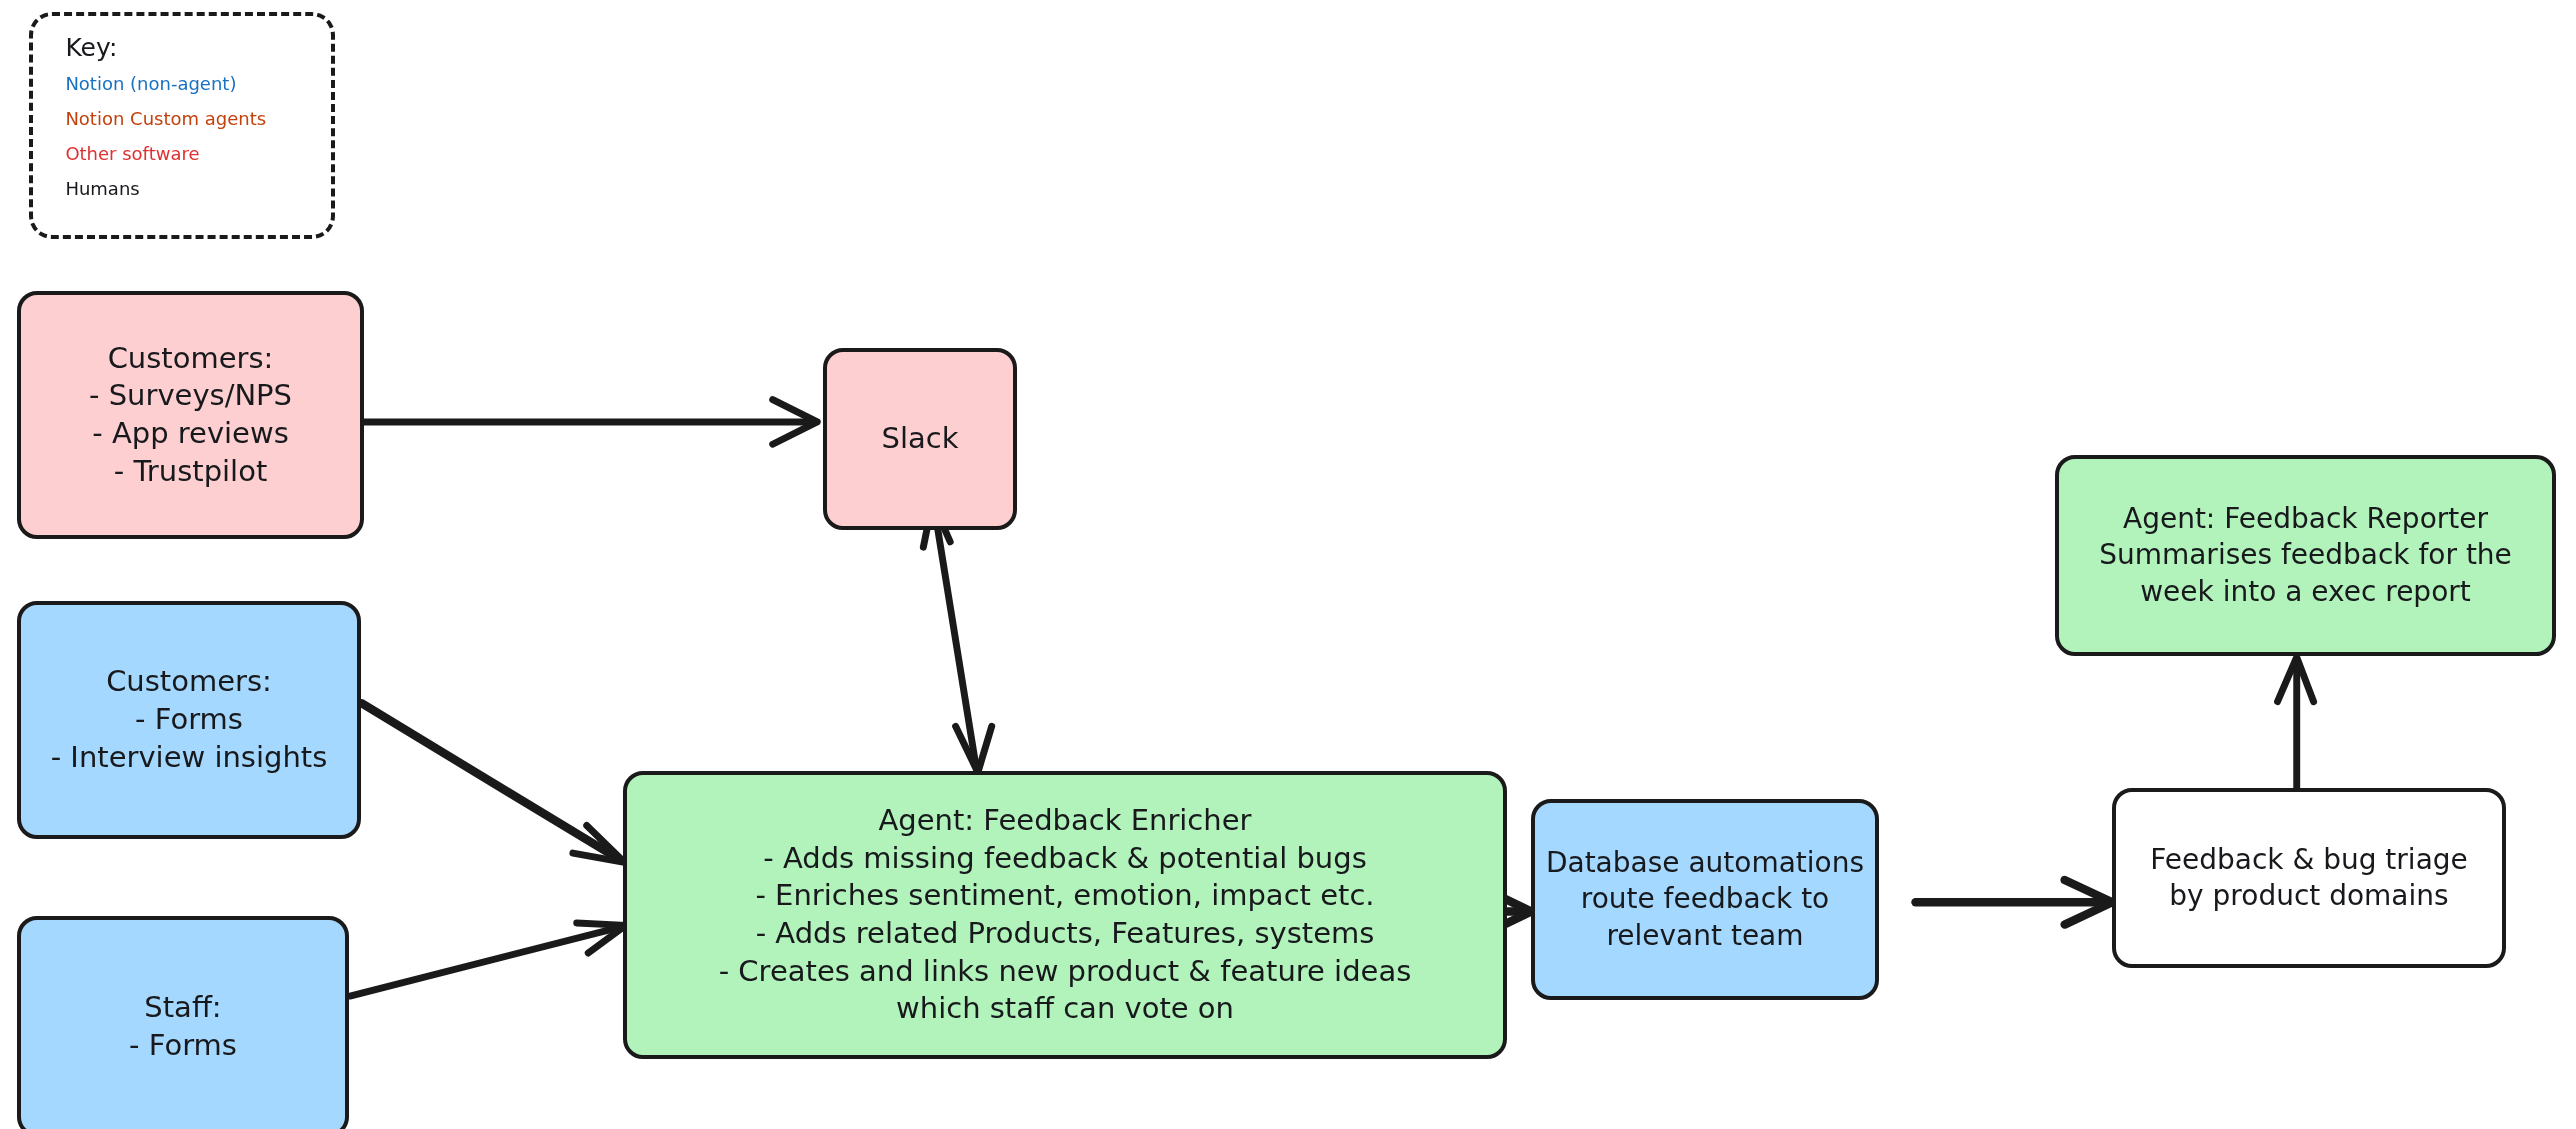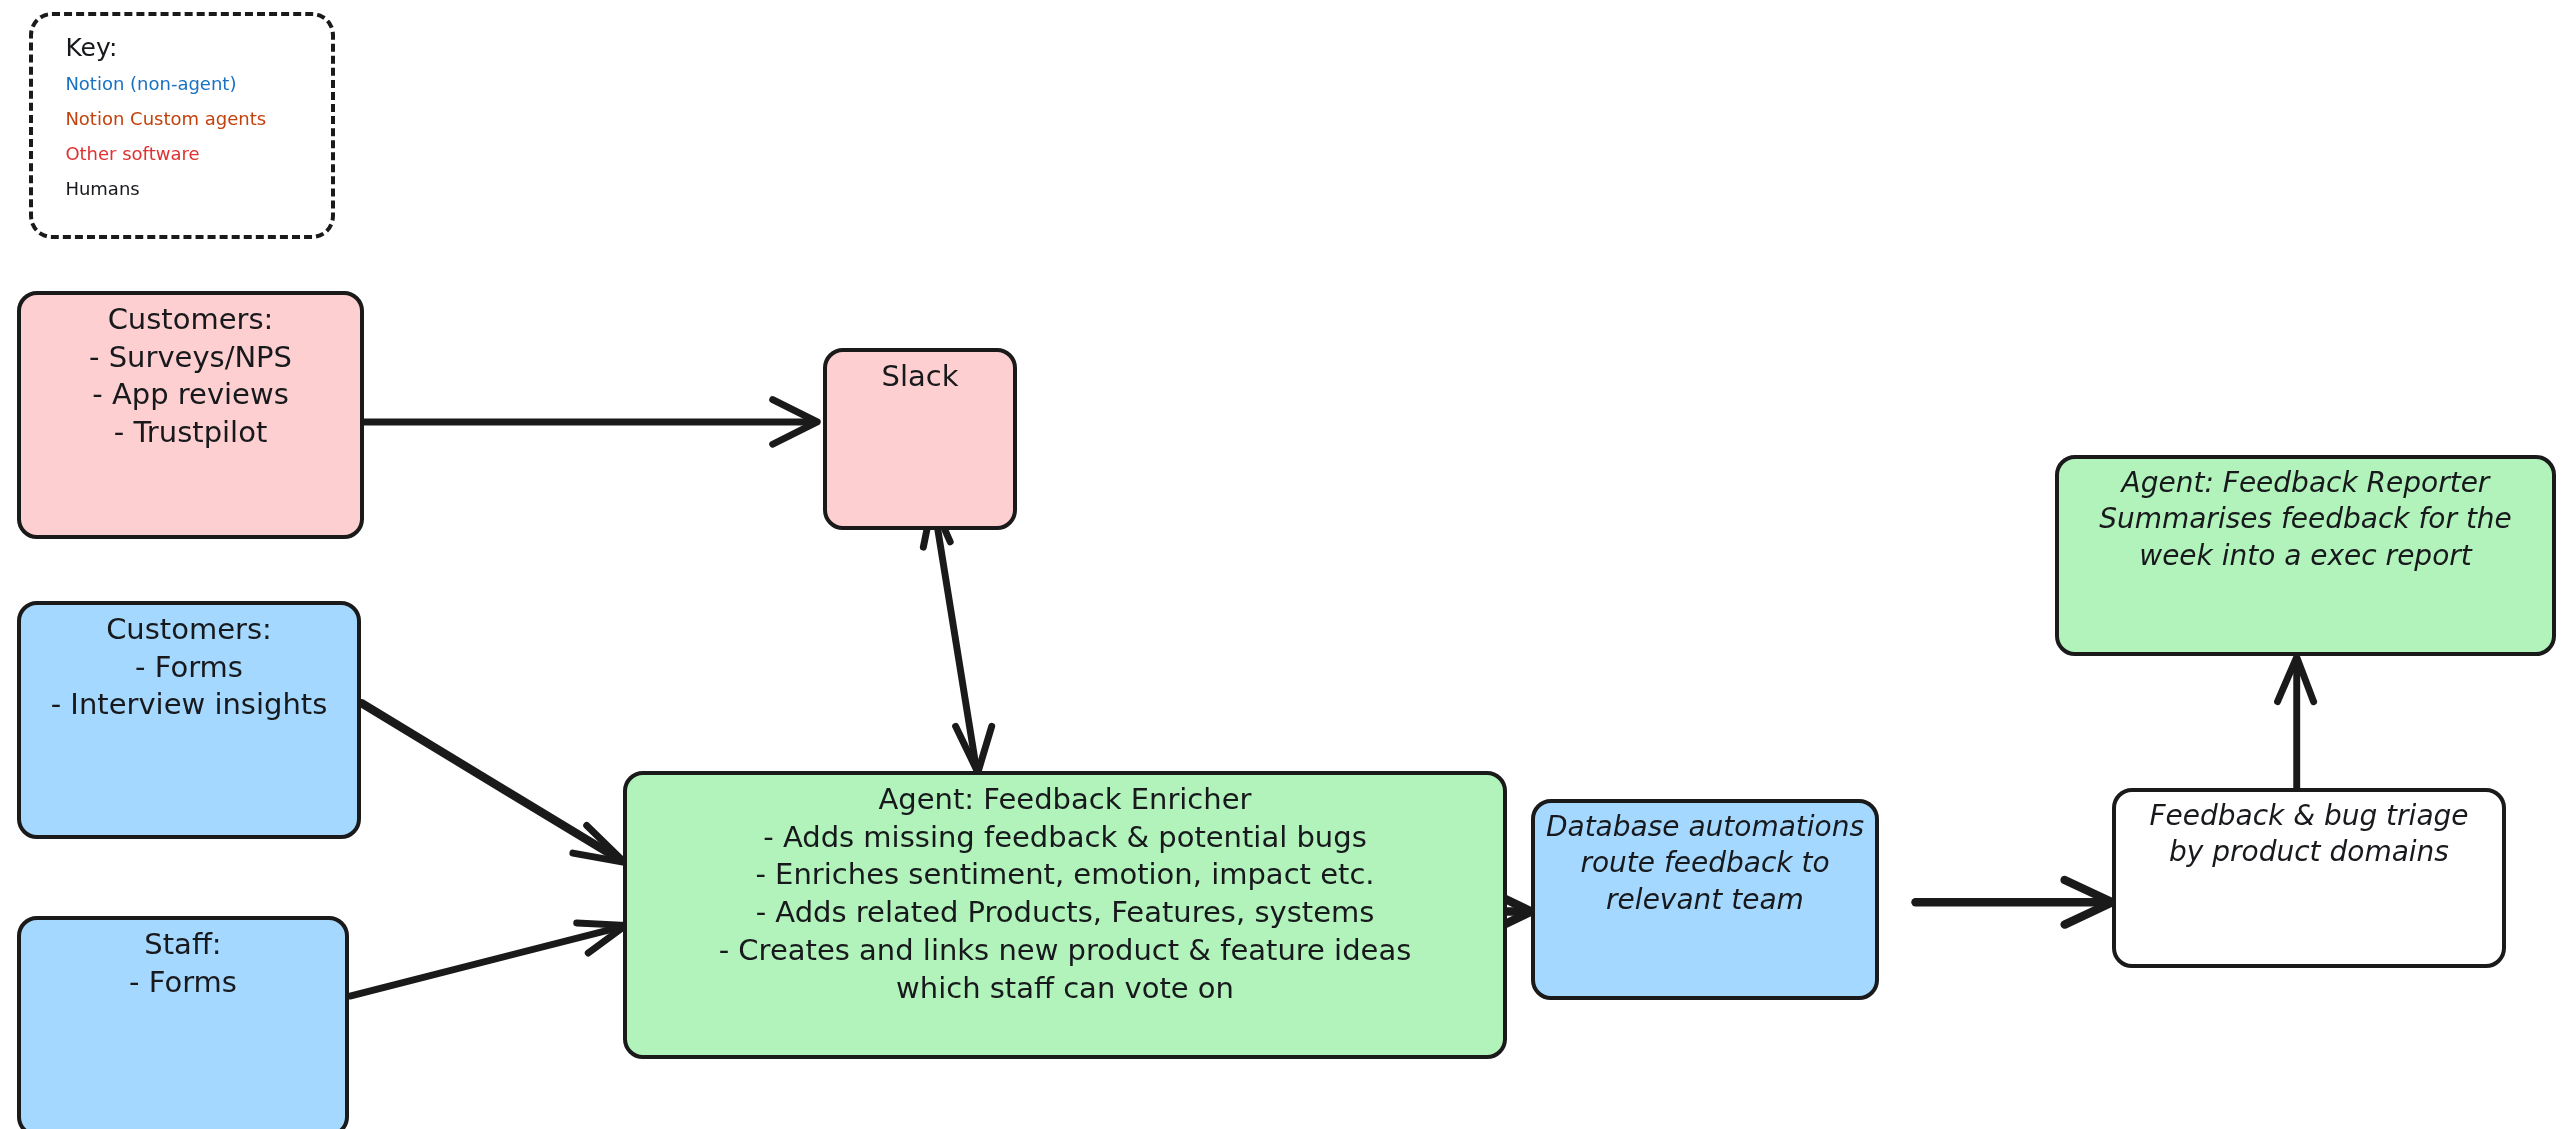--- a/index.html
+++ b/index.html
@@ -25,21 +25,21 @@
     height: 1129px;
     pointer-events: none;
   }
   
   .node {
     position: absolute;
     box-sizing: border-box;
     border: 4.6px solid #1a1a1a;
     border-radius: 20px;
     display: flex;
-    align-items: flex-start;
+    align-items: center;
     justify-content: center;
     text-align: center;
     color: #17191c;
     font-family: "DejaVu Sans", sans-serif;
     line-height: 1.30;
     padding: 6.1px 10.8px;
   }
   .node .label {
     white-space: pre-line;
     display: block;
@@ -65,21 +65,21 @@
   #key-box .key-title {
     font-size: 25px;
     color: #17191c;
     margin: 4.6px 0 12.3px 14px;
   }
   #key-box .key-row {
     font-size: 18px;
     margin: 0 0 14px 14px;
     line-height: 1.15;
   }
-  .t36 { font-size: 28px; font-style: italic; }
+  .t36 { font-size: 28px; }
   .t38 { font-size: 29px; }
 </style>
 </head>
 <body>
 
 <div id="canvas">
 
   <svg id="edges" viewBox="0 0 3351 1469" width="2576" height="1129" xmlns="http://www.w3.org/2000/svg">
 
     <g>

